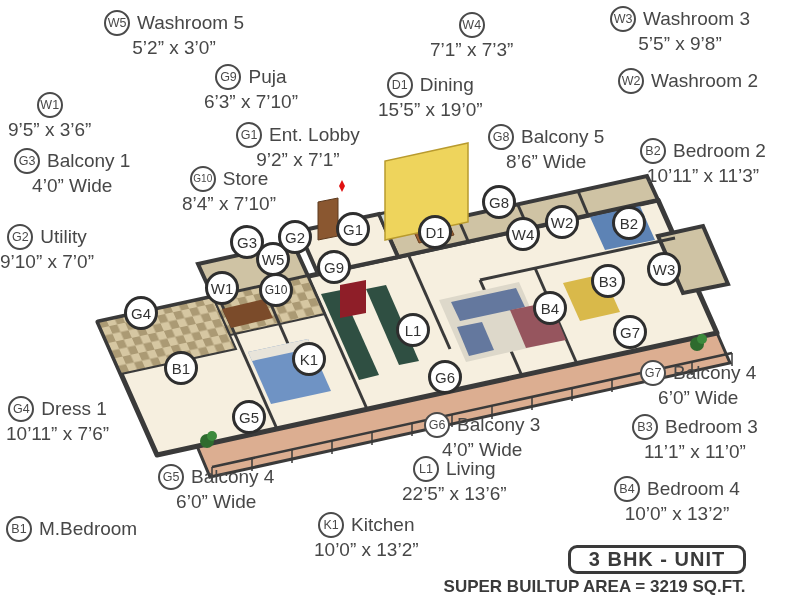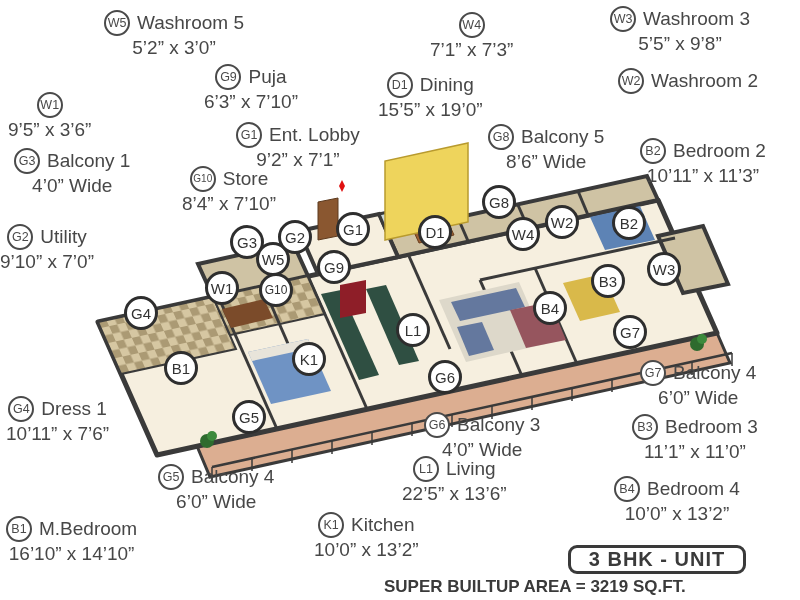--- a/index.html
+++ b/index.html
@@ -26,22 +26,22 @@
            border:3px solid #2e2e2e; border-radius:50%;
            display:flex; align-items:center; justify-content:center;
            font-size:15px; color:#333333; }
   .badge.sm { font-size:12px; }
 
   
   #unit-box { position:absolute; z-index:3; left:568px; top:545px; width:178px; height:29px;
               border:3px solid #3a3a3a; border-radius:9px; background:#fff;
               display:flex; align-items:center; justify-content:center;
               font-weight:bold; font-size:20px; color:#3a3a3a; letter-spacing:1px; }
-  #area-text { position:absolute; z-index:3; left:384px; top:577px; width:397px;
-               text-align:left; font-weight:bold; font-size:17px; color:#3a3a3a; }
+  #area-text { position:absolute; z-index:3; left:396px; top:577px; width:397px;
+               text-align:center; font-weight:bold; font-size:17px; color:#3a3a3a; }
 </style>
 </head>
 <body>
 
 <div id="stage">
 
   <svg id="plan-svg" width="800" height="600" viewBox="0 0 800 600">
     <defs>
       <pattern id="chk" width="16" height="16" patternUnits="userSpaceOnUse" patternTransform="matrix(1,-0.218,0.42,0.95,0,0)">
         <rect width="16" height="16" fill="#d6c7a2"></rect>
@@ -263,21 +263,20 @@
         <span class="lc">G5</span>
         <span>Balcony 4</span>
       </div>
     <div class="ldims">6’0” Wide</div>
   </div>
   <div class="lbl" style="left:6px;top:516px">
     <div class="lrow">
         <span class="lc">B1</span>
         <span>M.Bedroom</span>
       </div>
-    <div class="ldims">16’10” x 14’10”</div>
   </div>
   <div class="lbl" style="left:314px;top:512px">
     <div class="lrow">
         <span class="lc">K1</span>
         <span>Kitchen</span>
       </div>
     <div class="ldims">10’0” x 13’2”</div>
   </div>
   <div class="lbl" style="left:424px;top:412px">
     <div class="lrow">

